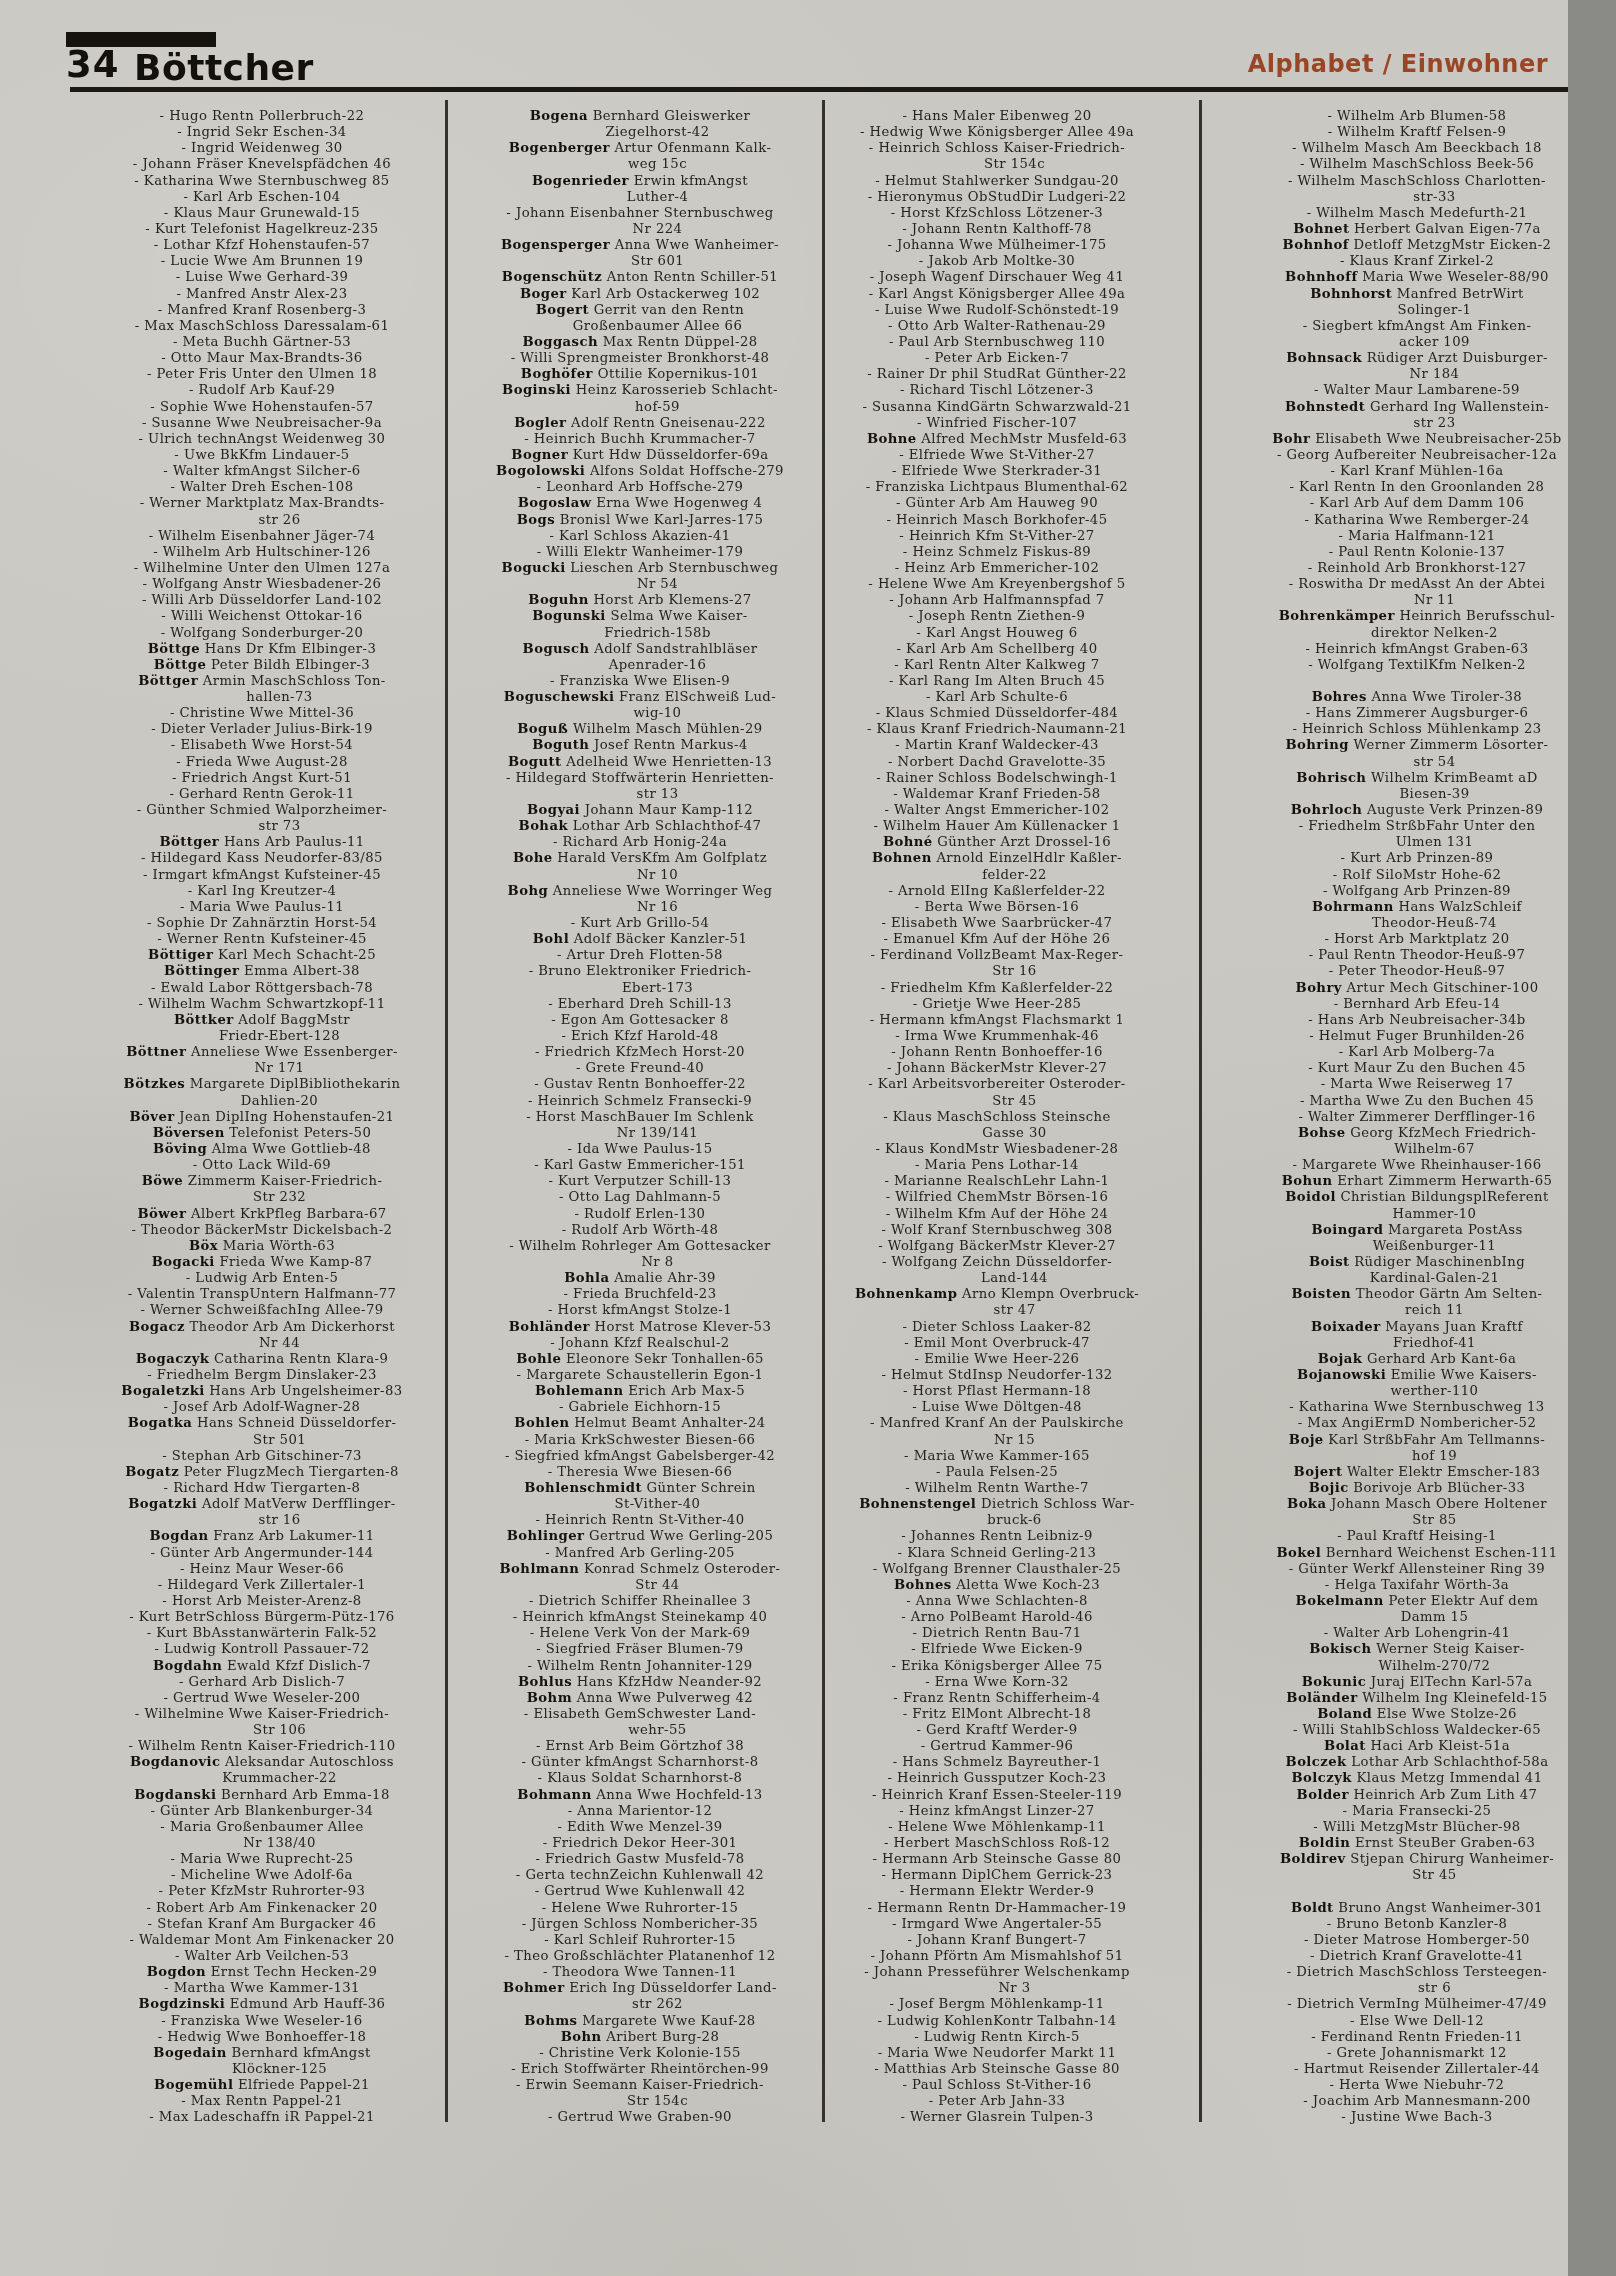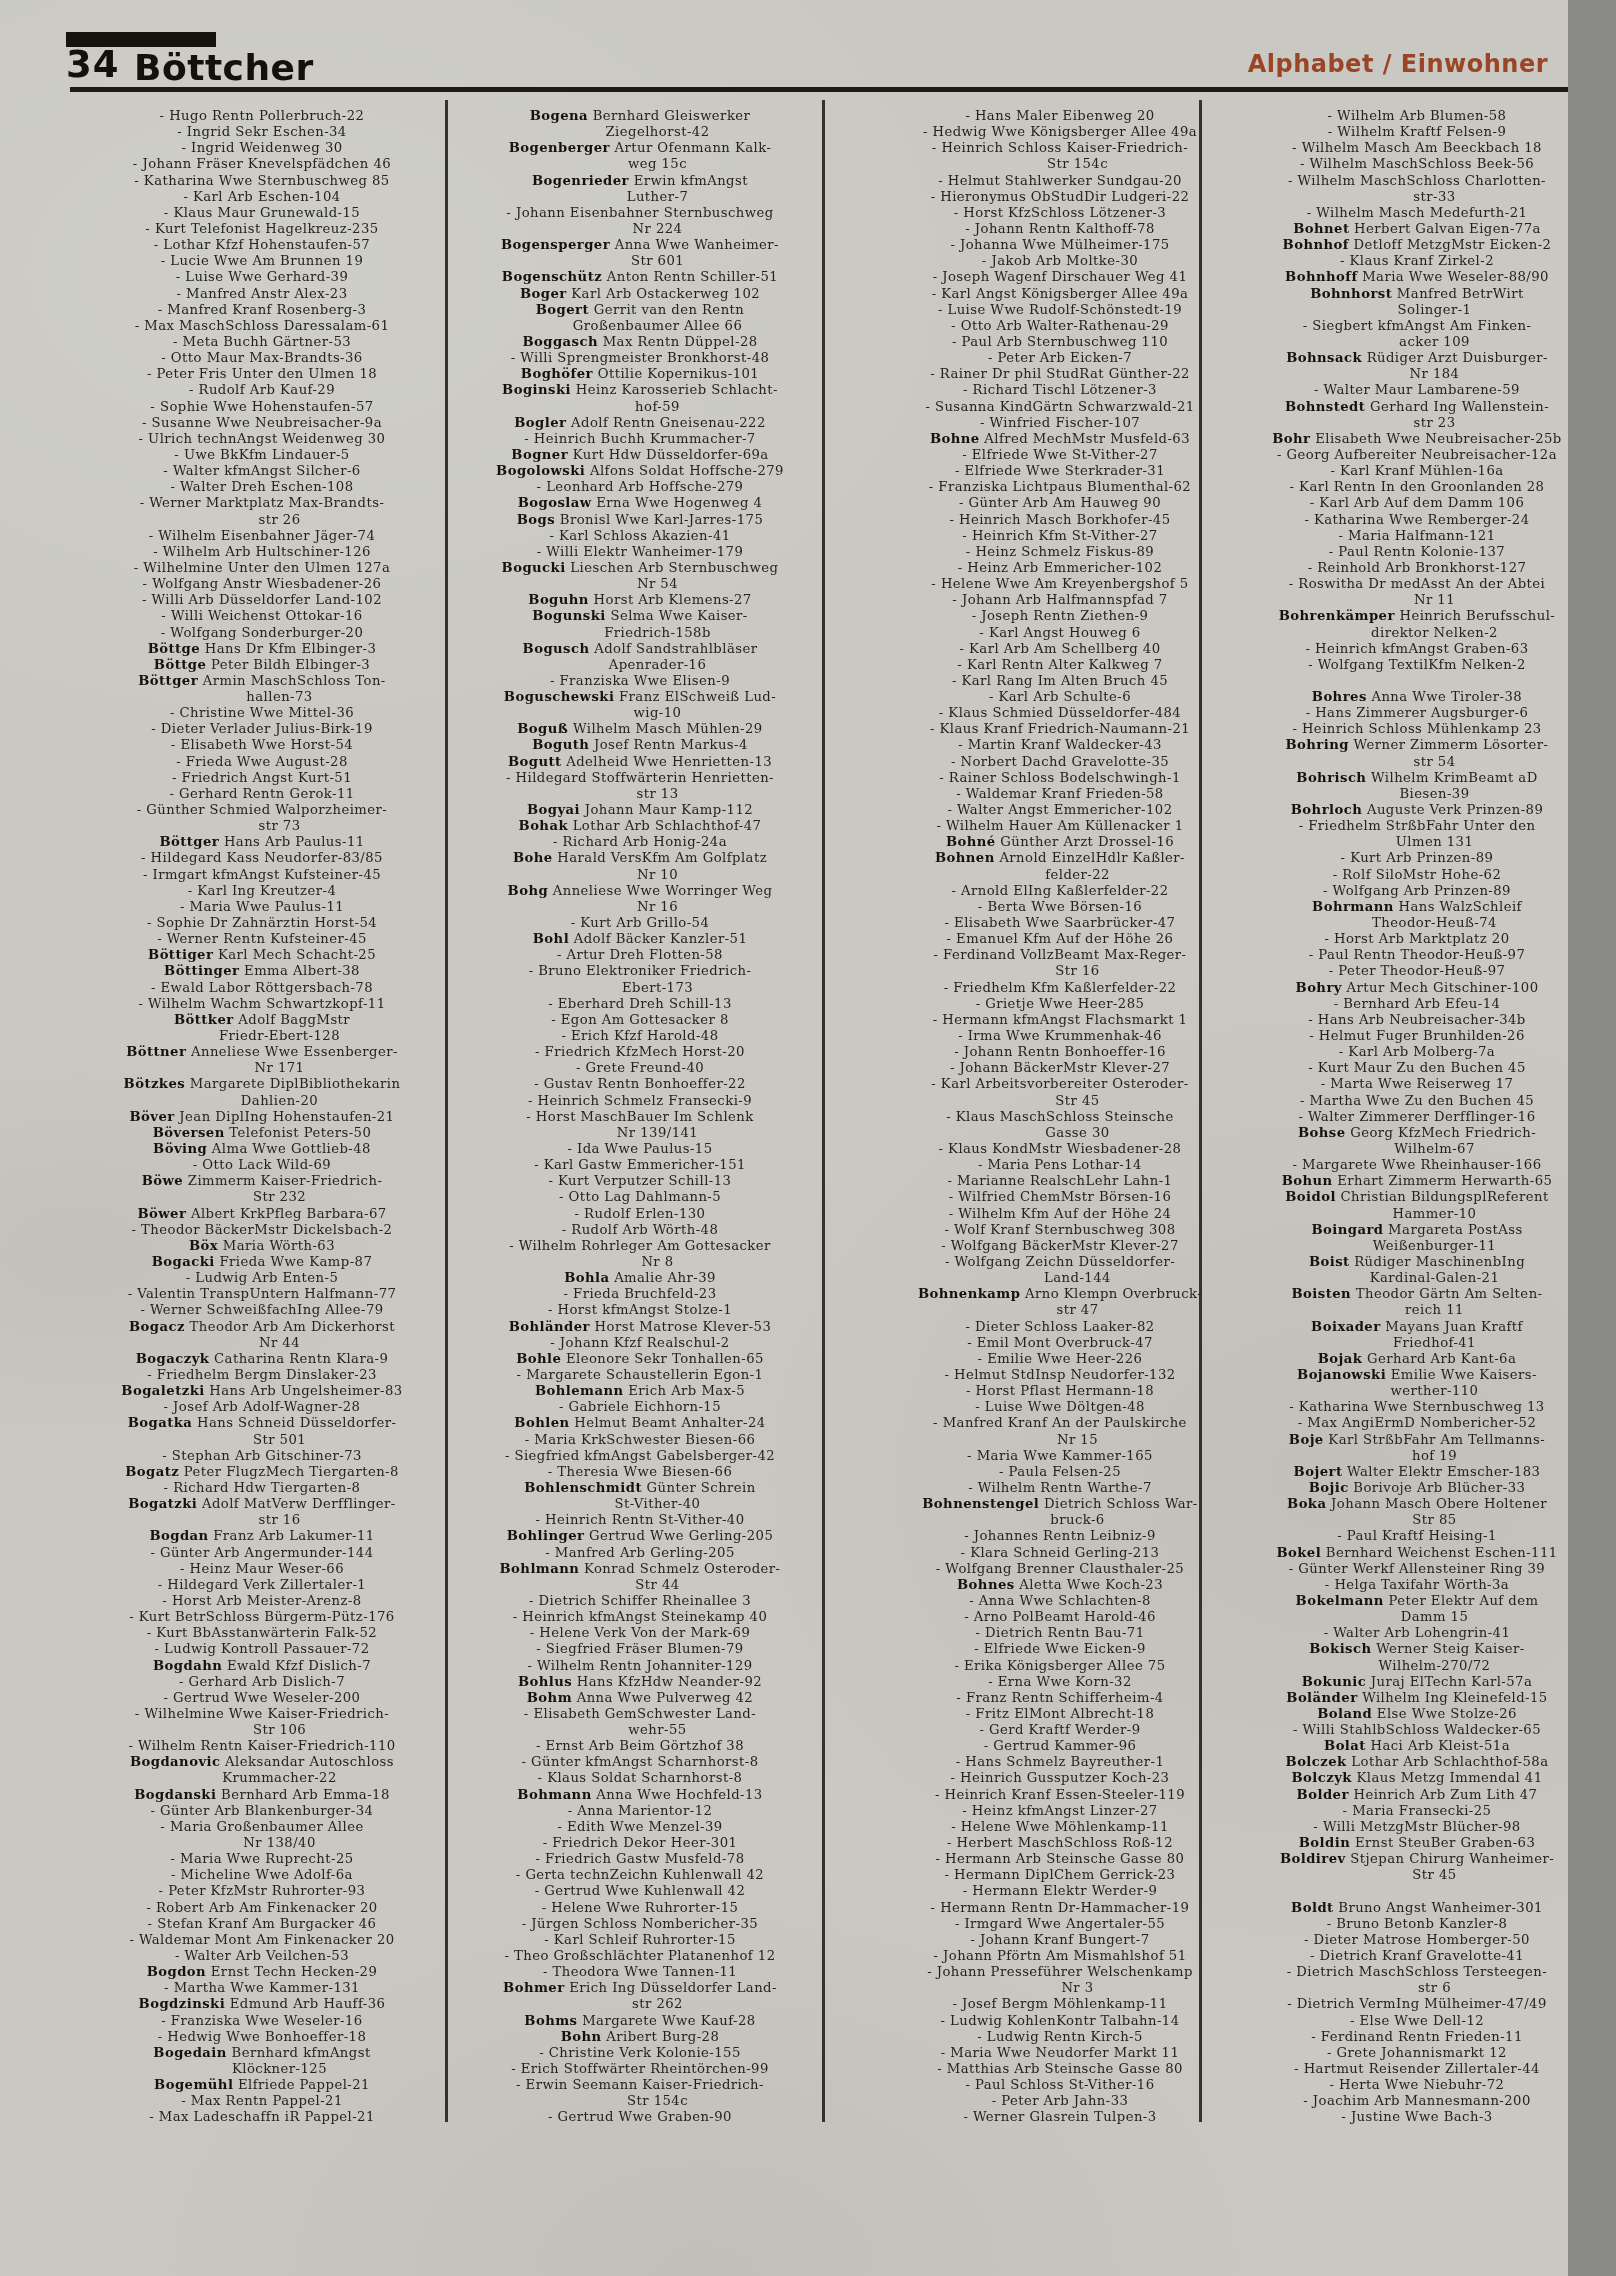--- a/index.html
+++ b/index.html
@@ -170,21 +170,21 @@
       <div class="ln main"><b>Bogemühl</b> Elfriede Pappel-21</div>
       <div class="ln entry">- Max Rentn Pappel-21</div>
       <div class="ln entry">- Max Ladeschaffn iR Pappel-21</div>
     </div>
   <div class="col" style="left:464px;width:352px">
       <div class="ln main"><b>Bogena</b> Bernhard Gleiswerker</div>
       <div class="ln cont">Ziegelhorst-42</div>
       <div class="ln main"><b>Bogenberger</b> Artur Ofenmann Kalk-</div>
       <div class="ln cont">weg 15c</div>
       <div class="ln main"><b>Bogenrieder</b> Erwin kfmAngst</div>
-      <div class="ln cont">Luther-7</div>
+      <div class="ln cont">Luther-4</div>
       <div class="ln entry">- Johann Eisenbahner Sternbuschweg</div>
       <div class="ln cont">Nr 224</div>
       <div class="ln main"><b>Bogensperger</b> Anna Wwe Wanheimer-</div>
       <div class="ln cont">Str 601</div>
       <div class="ln main"><b>Bogenschütz</b> Anton Rentn Schiller-51</div>
       <div class="ln main"><b>Boger</b> Karl Arb Ostackerweg 102</div>
       <div class="ln main"><b>Bogert</b> Gerrit van den Rentn</div>
       <div class="ln cont">Großenbaumer Allee 66</div>
       <div class="ln main"><b>Boggasch</b> Max Rentn Düppel-28</div>
       <div class="ln entry">- Willi Sprengmeister Bronkhorst-48</div>
@@ -291,21 +291,21 @@
       <div class="ln main"><b>Bohmer</b> Erich Ing Düsseldorfer Land-</div>
       <div class="ln cont">str 262</div>
       <div class="ln main"><b>Bohms</b> Margarete Wwe Kauf-28</div>
       <div class="ln main"><b>Bohn</b> Aribert Burg-28</div>
       <div class="ln entry">- Christine Verk Kolonie-155</div>
       <div class="ln entry">- Erich Stoffwärter Rheintörchen-99</div>
       <div class="ln entry">- Erwin Seemann Kaiser-Friedrich-</div>
       <div class="ln cont">Str 154c</div>
       <div class="ln entry">- Gertrud Wwe Graben-90</div>
     </div>
-  <div class="col" style="left:882px;width:356px">
+  <div class="col" style="left:819px;width:356px">
       <div class="ln entry">- Hans Maler Eibenweg 20</div>
       <div class="ln entry">- Hedwig Wwe Königsberger Allee 49a</div>
       <div class="ln entry">- Heinrich Schloss Kaiser-Friedrich-</div>
       <div class="ln cont">Str 154c</div>
       <div class="ln entry">- Helmut Stahlwerker Sundgau-20</div>
       <div class="ln entry">- Hieronymus ObStudDir Ludgeri-22</div>
       <div class="ln entry">- Horst KfzSchloss Lötzener-3</div>
       <div class="ln entry">- Johann Rentn Kalthoff-78</div>
       <div class="ln entry">- Johanna Wwe Mülheimer-175</div>
       <div class="ln entry">- Jakob Arb Moltke-30</div>

